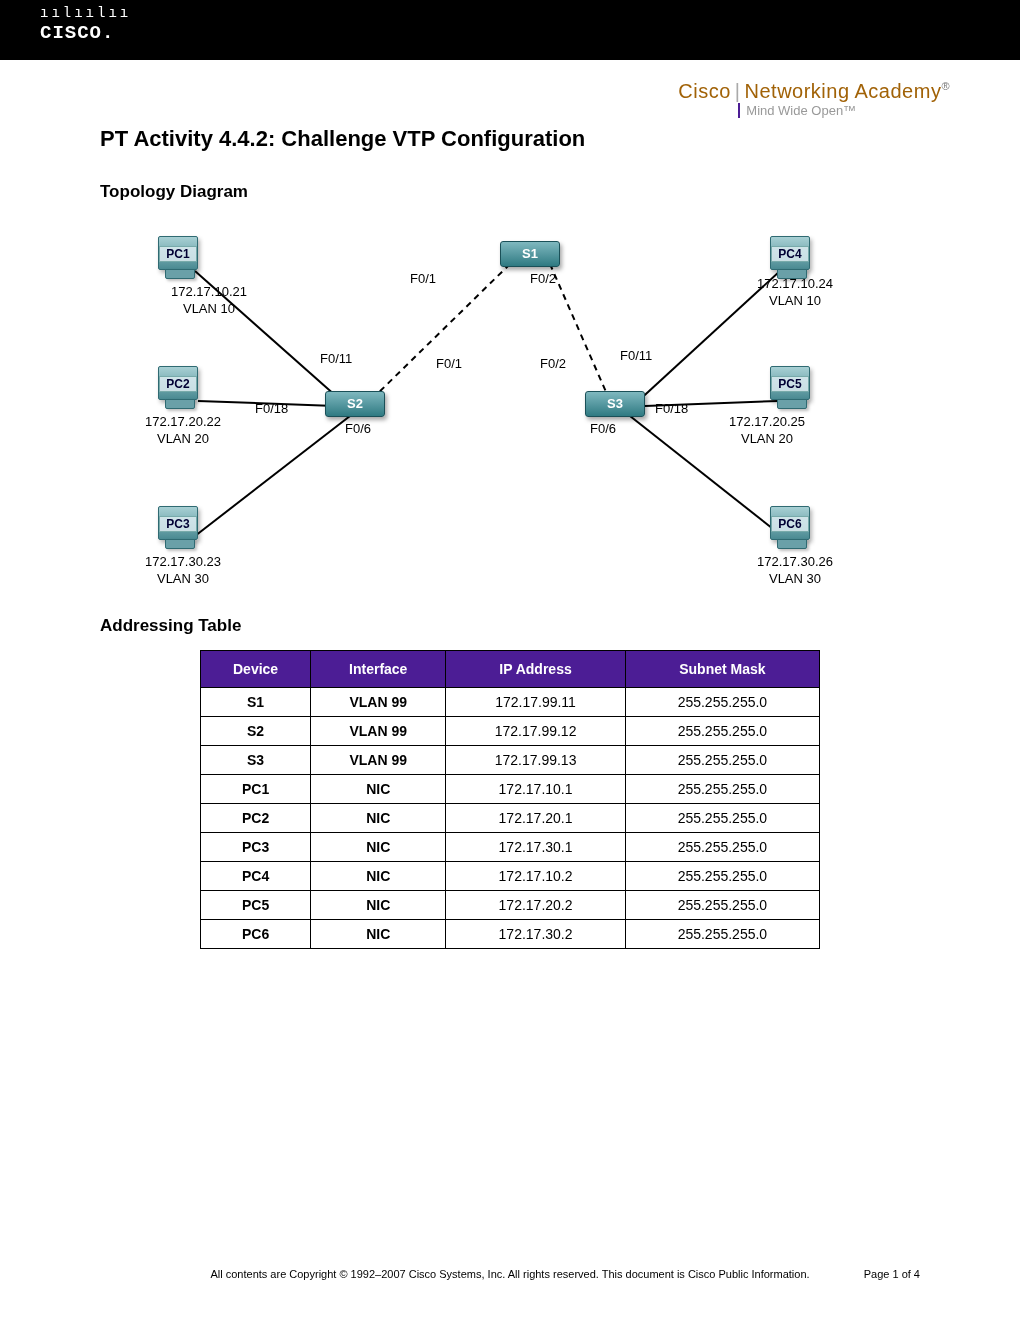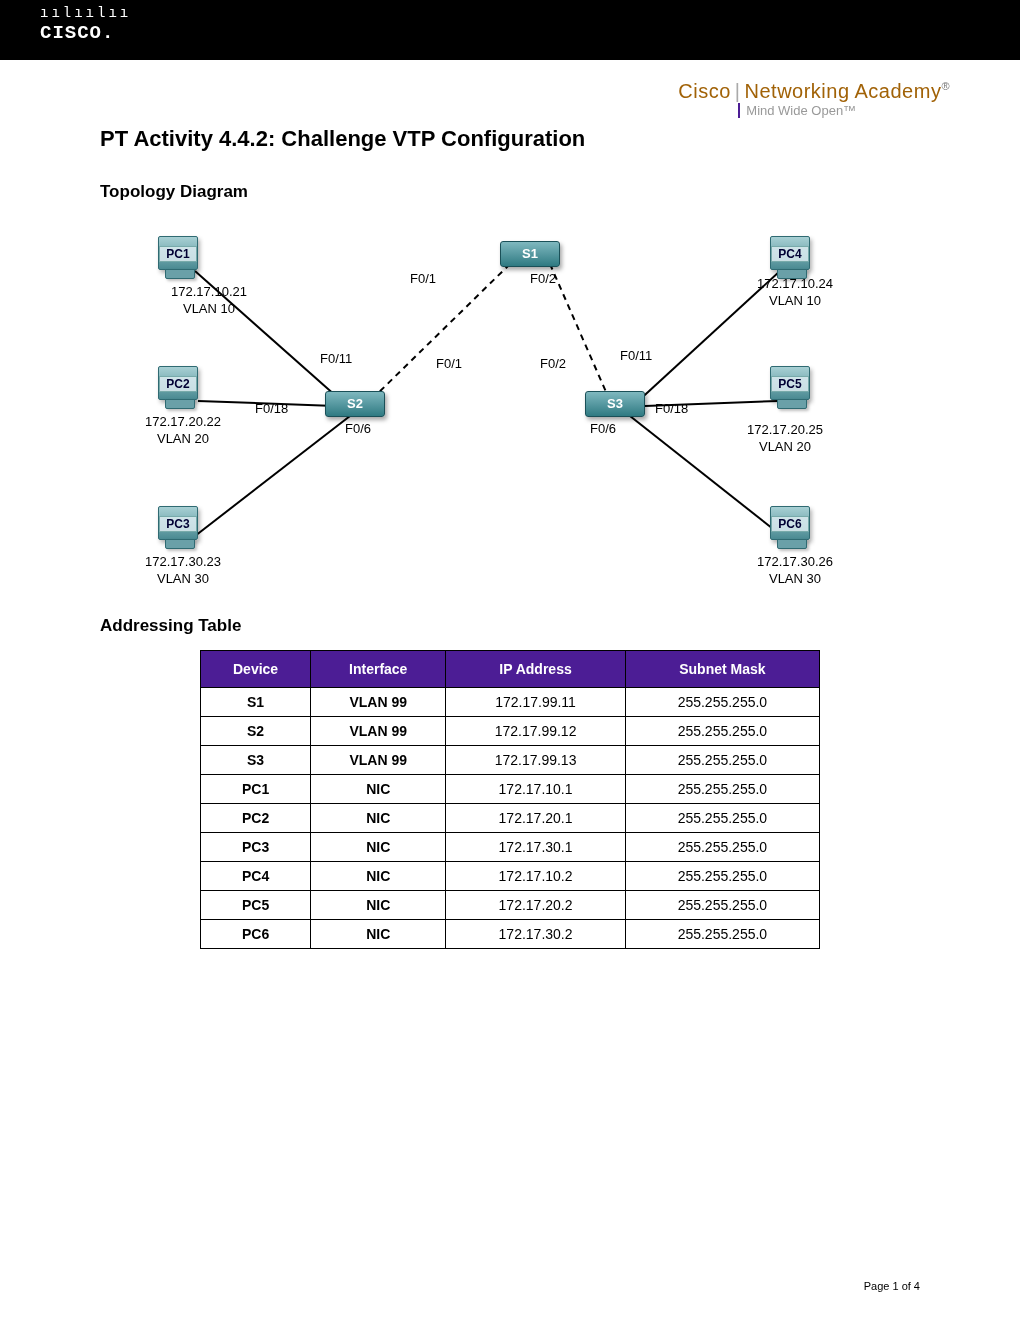--- a/index.html
+++ b/index.html
@@ -178,21 +178,21 @@
         <div class="pc-tag">PC3</div>
       </div>
       <div class="node-label" style="left: 28px; top: 338px; width: 90px;">172.17.30.23<br>VLAN 30</div>
       <div class="pc-box" style="left: 660px; top: 20px;">
         <div class="pc-tag">PC4</div>
       </div>
       <div class="node-label" style="left: 640px; top: 60px; width: 90px;">172.17.10.24<br>VLAN 10</div>
       <div class="pc-box" style="left: 660px; top: 150px;">
         <div class="pc-tag">PC5</div>
       </div>
-      <div class="node-label" style="left: 630px; top: 198px; width: 90px; margin-top: 8px;">172.17.20.25<br>VLAN 20</div>
+      <div class="node-label" style="left: 612px; top: 198px; width: 90px;">172.17.20.25<br>VLAN 20</div>
       <div class="pc-box" style="left: 660px; top: 290px;">
         <div class="pc-tag">PC6</div>
       </div>
       <div class="node-label" style="left: 640px; top: 338px; width: 90px;">172.17.30.26<br>VLAN 30</div>
       <div class="port-label" style="left: 300px; top: 55px;">F0/1</div>
       <div class="port-label" style="left: 420px; top: 55px;">F0/2</div>
       <div class="port-label" style="left: 326px; top: 140px;">F0/1</div>
       <div class="port-label" style="left: 430px; top: 140px;">F0/2</div>
       <div class="port-label" style="left: 210px; top: 135px;">F0/11</div>
       <div class="port-label" style="left: 145px; top: 185px;">F0/18</div>
@@ -267,14 +267,15 @@
           <td class="bold">NIC</td>
           <td>172.17.30.2</td>
           <td>255.255.255.0</td>
         </tr>
       </tbody>
   </table>
 
 </div>
 
 <div class="footer">
+  <span>All contents are Copyright © 1992–2007 Cisco Systems, Inc. All rights reserved. This document is Cisco Public Information.</span>
   <span class="pagenum">Page 1 of 4</span>
 </div>
 
 </body></html>

